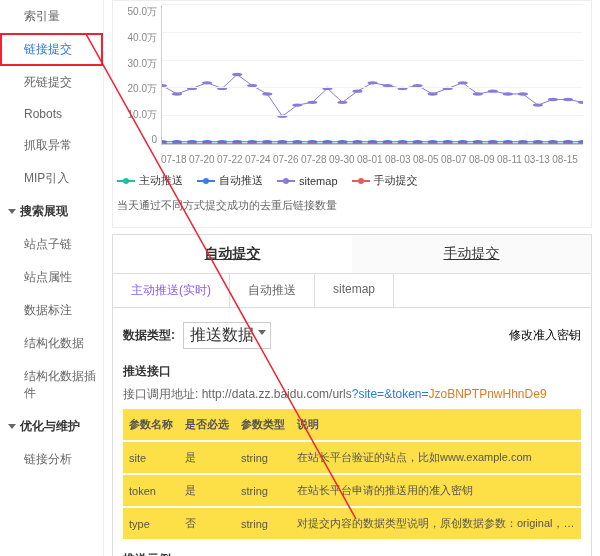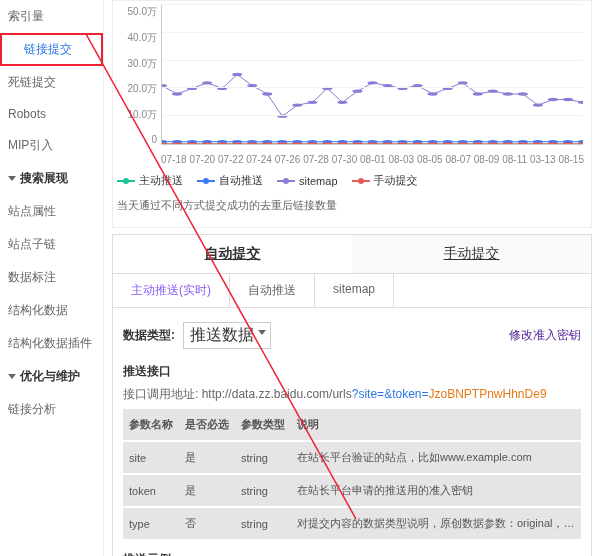--- a/index.html
+++ b/index.html
@@ -1,29 +1,29 @@
 <!DOCTYPE html>
 <html><head>
 <meta charset="utf-8">
 <style>
   * { box-sizing: border-box; margin: 0; padding: 0; }
   body { font-family: "Microsoft YaHei", Arial, sans-serif; font-size: 12px; color: #333; background: #fff; width: 600px; }
   .page { display: flex; }
   .sidebar { width: 104px; flex-shrink: 0; border-right: 1px solid #eee; }
-  .side-item { padding: 8px 0 8px 8px; color: #666; cursor: pointer; }
+  .side-item { padding: 8px 0 8px 24px; color: #666; cursor: pointer; }
   .side-item.active { color: #2a77e4; border: 2px solid #e23; padding: 6px 0 6px 22px; }
   .side-cat { padding: 8px 0 8px 8px; font-weight: bold; display: flex; align-items: center; }
   .caret { display: inline-block; width: 0; height: 0; border-left: 4px solid transparent; border-right: 4px solid transparent; border-top: 5px solid #666; margin-right: 4px; }
   .main { flex: 1; padding: 0 8px 8px 8px; min-width: 0; position: relative; }
   .chart-wrap { border: 1px solid #eee; padding: 4px; }
   .chart { position: relative; height: 160px; }
   .ylabels { position: absolute; left: 0; top: 0; bottom: 20px; width: 40px; display: flex; flex-direction: column-reverse; justify-content: space-between; font-size: 10px; color: #888; text-align: right; }
   .plot { position: absolute; left: 44px; right: 4px; top: 0; bottom: 20px; border-left: 1px solid #ccc; border-bottom: 1px solid #ccc; }
   .grid-line { position: absolute; left: 0; right: 0; border-top: 1px solid #f2f2f2; }
-  .xlabels { position: absolute; bottom: 0; left: 44px; right: 3px; display: flex; justify-content: space-between; font-size: 10px; color: #888; }
+  .xlabels { position: absolute; bottom: 0; left: 44px; right: 9px; display: flex; justify-content: space-between; font-size: 10px; color: #888; }
   svg.lines { position: absolute; left:0; top:0; width:100%; height:100%; }
   .legend { padding: 8px 0; font-size: 11px; display: flex; gap: 14px; flex-wrap: wrap; }
   .legend-item { display: flex; align-items: center; gap: 4px; cursor: pointer; }
   .leg-sw { width: 18px; height: 2px; position: relative; }
   .leg-sw::after { content: ""; position: absolute; width: 6px; height: 6px; border-radius: 50%; left: 6px; top: -2px; background: inherit; }
   .leg-green { background: #17c49a; }
   .leg-blue { background: #3b7bf0; }
   .leg-purple { background: #8b7ad6; }
   .leg-red { background: #e85b5b; }
   .sub-note { font-size: 11px; color: #666; padding: 2px 0 10px 0; }
@@ -31,50 +31,51 @@
   .tab { flex: 1; text-align: center; padding: 10px 0; font-size: 14px; cursor: pointer; background: #fafafa; text-decoration: underline; }
   .tab.active { background: #fff; font-weight: bold; }
   .subtabs { display: flex; border: 1px solid #ddd; border-top: none; }
   .subtab { padding: 8px 18px; border-right: 1px solid #ddd; font-size: 12px; color: #666; cursor: pointer; }
   .subtab.active { color: #8b5cf6; }
   .section { border: 1px solid #ddd; border-top: none; padding: 10px; font-size: 12px; }
   .row { display: flex; align-items: center; padding: 4px 0; }
   .row-label { font-weight: bold; margin-right: 8px; }
   .select { border: 1px solid #ccc; padding: 2px 16px 2px 6px; position: relative; display: inline-flex; align-items: center; font-size: 16px; }
   .select::after { content: ""; width: 0; height: 0; border-left: 4px solid transparent; border-right: 4px solid transparent; border-top: 5px solid #666; position: absolute; right: 4px; top: 7px; }
-  .link-right { margin-left: auto; color: #4c1d95; cursor: pointer; }
+  .link-right { margin-left: auto; color: #000000; cursor: pointer; }
   .block-title { font-weight: bold; margin: 10px 0 6px 0; }
   .api-line { color: #666; }
   .api-line .key { color: #2a77e4; }
   .api-line .val { color: #e67a17; }
   table.params { width: 100%; border-collapse: collapse; margin-top: 6px; table-layout: fixed; }
-  table.params th, table.params td { background: #e5e5e5; padding: 8px 6px; text-align: left; font-size: 11px; border-bottom: 2px solid #fff; color: #555; overflow: hidden; text-overflow: ellipsis; white-space: nowrap; }
+  table.params th, table.params td { background: #fde047; padding: 8px 6px; text-align: left; font-size: 11px; border-bottom: 2px solid #fff; color: #555; overflow: hidden; text-overflow: ellipsis; white-space: nowrap; }
   table.params col.c0 { width: 56px; }
   table.params col.c1 { width: 56px; }
   table.params col.c2 { width: 56px; }
   .red-line { position: absolute; pointer-events: none; z-index: 5; }
 </style>
 </head>
 <body>
 
 <div class="page">
 
   <div class="sidebar">
     <div class="side-item">索引量</div>
     <div class="side-item active">链接提交</div>
     <div class="side-item">死链提交</div>
     <div class="side-item">Robots</div>
+    <div class="side-item">抓取异常</div>
     <div class="side-item">MIP引入</div>
 
     <div class="side-cat">
         <span class="caret"></span>
         <span>搜索展现</span>
       </div>
+    <div class="side-item">站点子链</div>
     <div class="side-item">站点属性</div>
-    <div class="side-item">站点子链</div>
     <div class="side-item">数据标注</div>
     <div class="side-item">结构化数据</div>
     <div class="side-item">结构化数据插件</div>
 
     <div class="side-cat">
         <span class="caret"></span>
         <span>优化与维护</span>
       </div>
     <div class="side-item">链接分析</div>
 
@@ -225,21 +226,21 @@
             <div class="grid-line" style="bottom: 80%;"></div>
             <div class="grid-line" style="bottom: 100%;"></div>
           </div>
         <div class="xlabels" id="xlabels">
             <div>07-18</div>
             <div>07-20</div>
             <div>07-22</div>
             <div>07-24</div>
             <div>07-26</div>
             <div>07-28</div>
-            <div>07-30</div>
+            <div>09-30</div>
             <div>08-01</div>
             <div>08-03</div>
             <div>08-05</div>
             <div>08-07</div>
             <div>08-09</div>
             <div>08-11</div>
             <div>03-13</div>
             <div>08-15</div>
           </div>
       </div>

